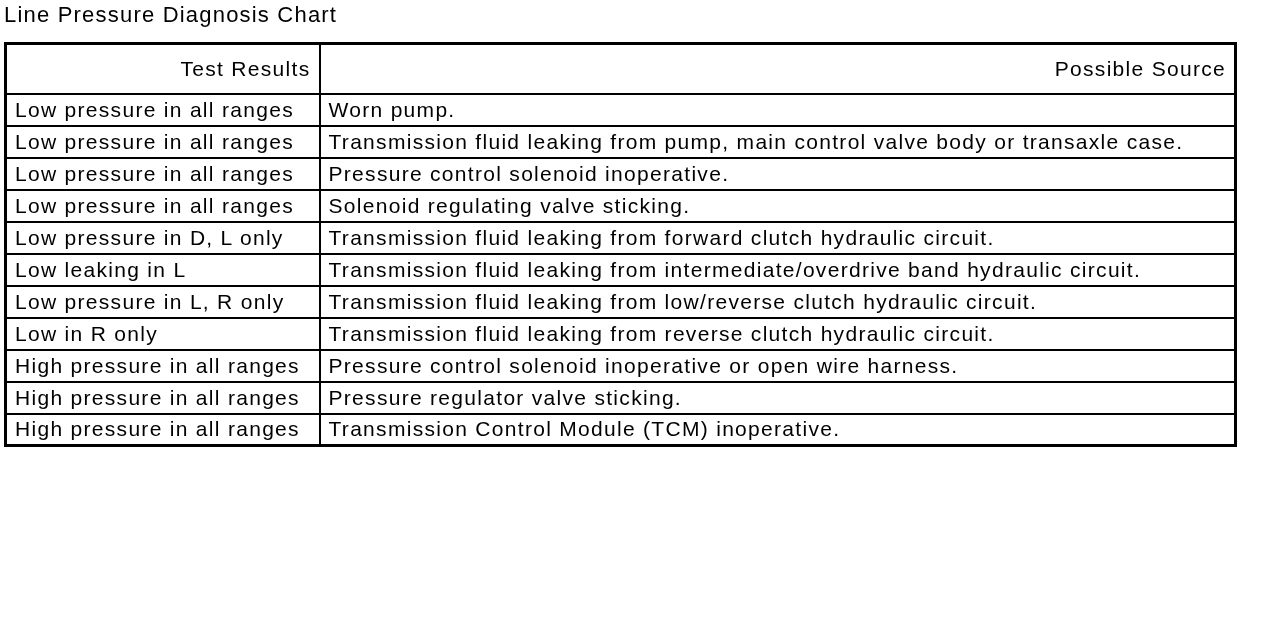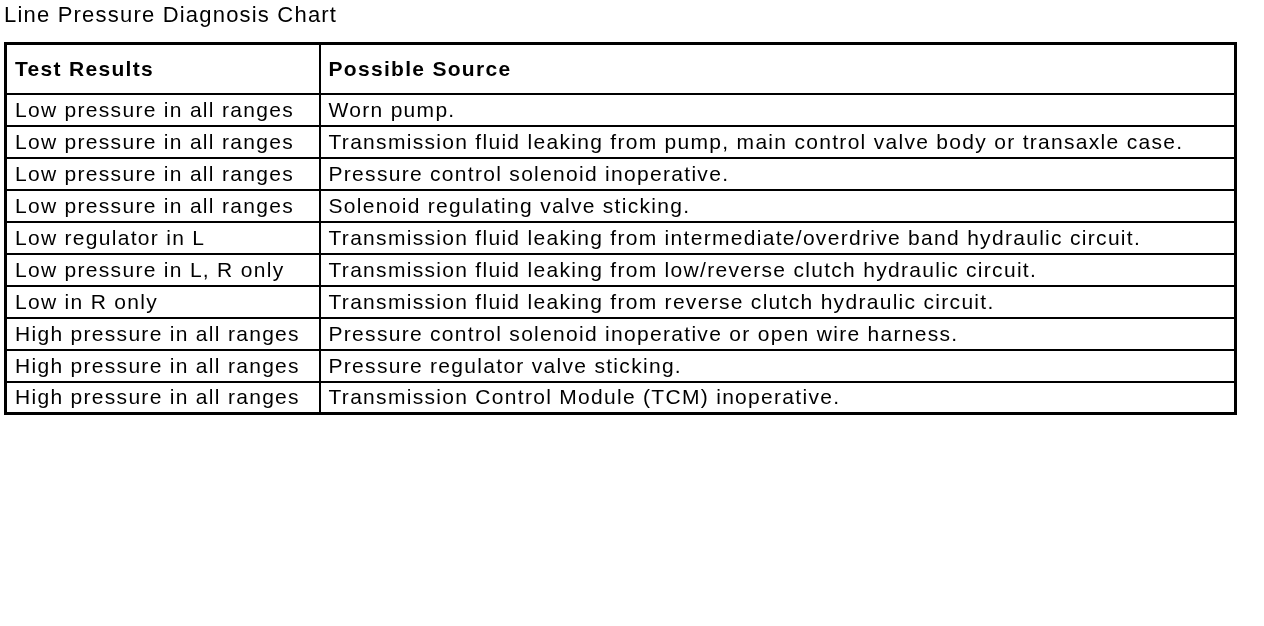--- a/index.html
+++ b/index.html
@@ -36,22 +36,22 @@
   table.diagnosis td {
     border: 2px solid #000000;
     font-size: 21px;
     letter-spacing: 1.3px;
     padding: 0 8px;
     vertical-align: middle;
     white-space: nowrap;
     overflow: hidden;
   }
   table.diagnosis th {
-    font-weight: 700;
-    text-align: left;
+    font-weight: 400;
+    text-align: right;
     height: 50px;
   }
   table.diagnosis td {
     text-align: left;
     height: 32px;
   }
   col.c-test { width: 314px; }
   col.c-source { width: 916px; }
 </style>
 </head>
@@ -83,21 +83,25 @@
       </tr>
       <tr>
         <td>Low pressure in all ranges</td>
         <td>Pressure control solenoid inoperative.</td>
       </tr>
       <tr>
         <td>Low pressure in all ranges</td>
         <td>Solenoid regulating valve sticking.</td>
       </tr>
       <tr>
-        <td>Low regulator in L</td>
+        <td>Low pressure in D, L only</td>
+        <td>Transmission fluid leaking from forward clutch hydraulic circuit.</td>
+      </tr>
+      <tr>
+        <td>Low leaking in L</td>
         <td>Transmission fluid leaking from intermediate/overdrive band hydraulic circuit.</td>
       </tr>
       <tr>
         <td>Low pressure in L, R only</td>
         <td>Transmission fluid leaking from low/reverse clutch hydraulic circuit.</td>
       </tr>
       <tr>
         <td>Low in R only</td>
         <td>Transmission fluid leaking from reverse clutch hydraulic circuit.</td>
       </tr>

